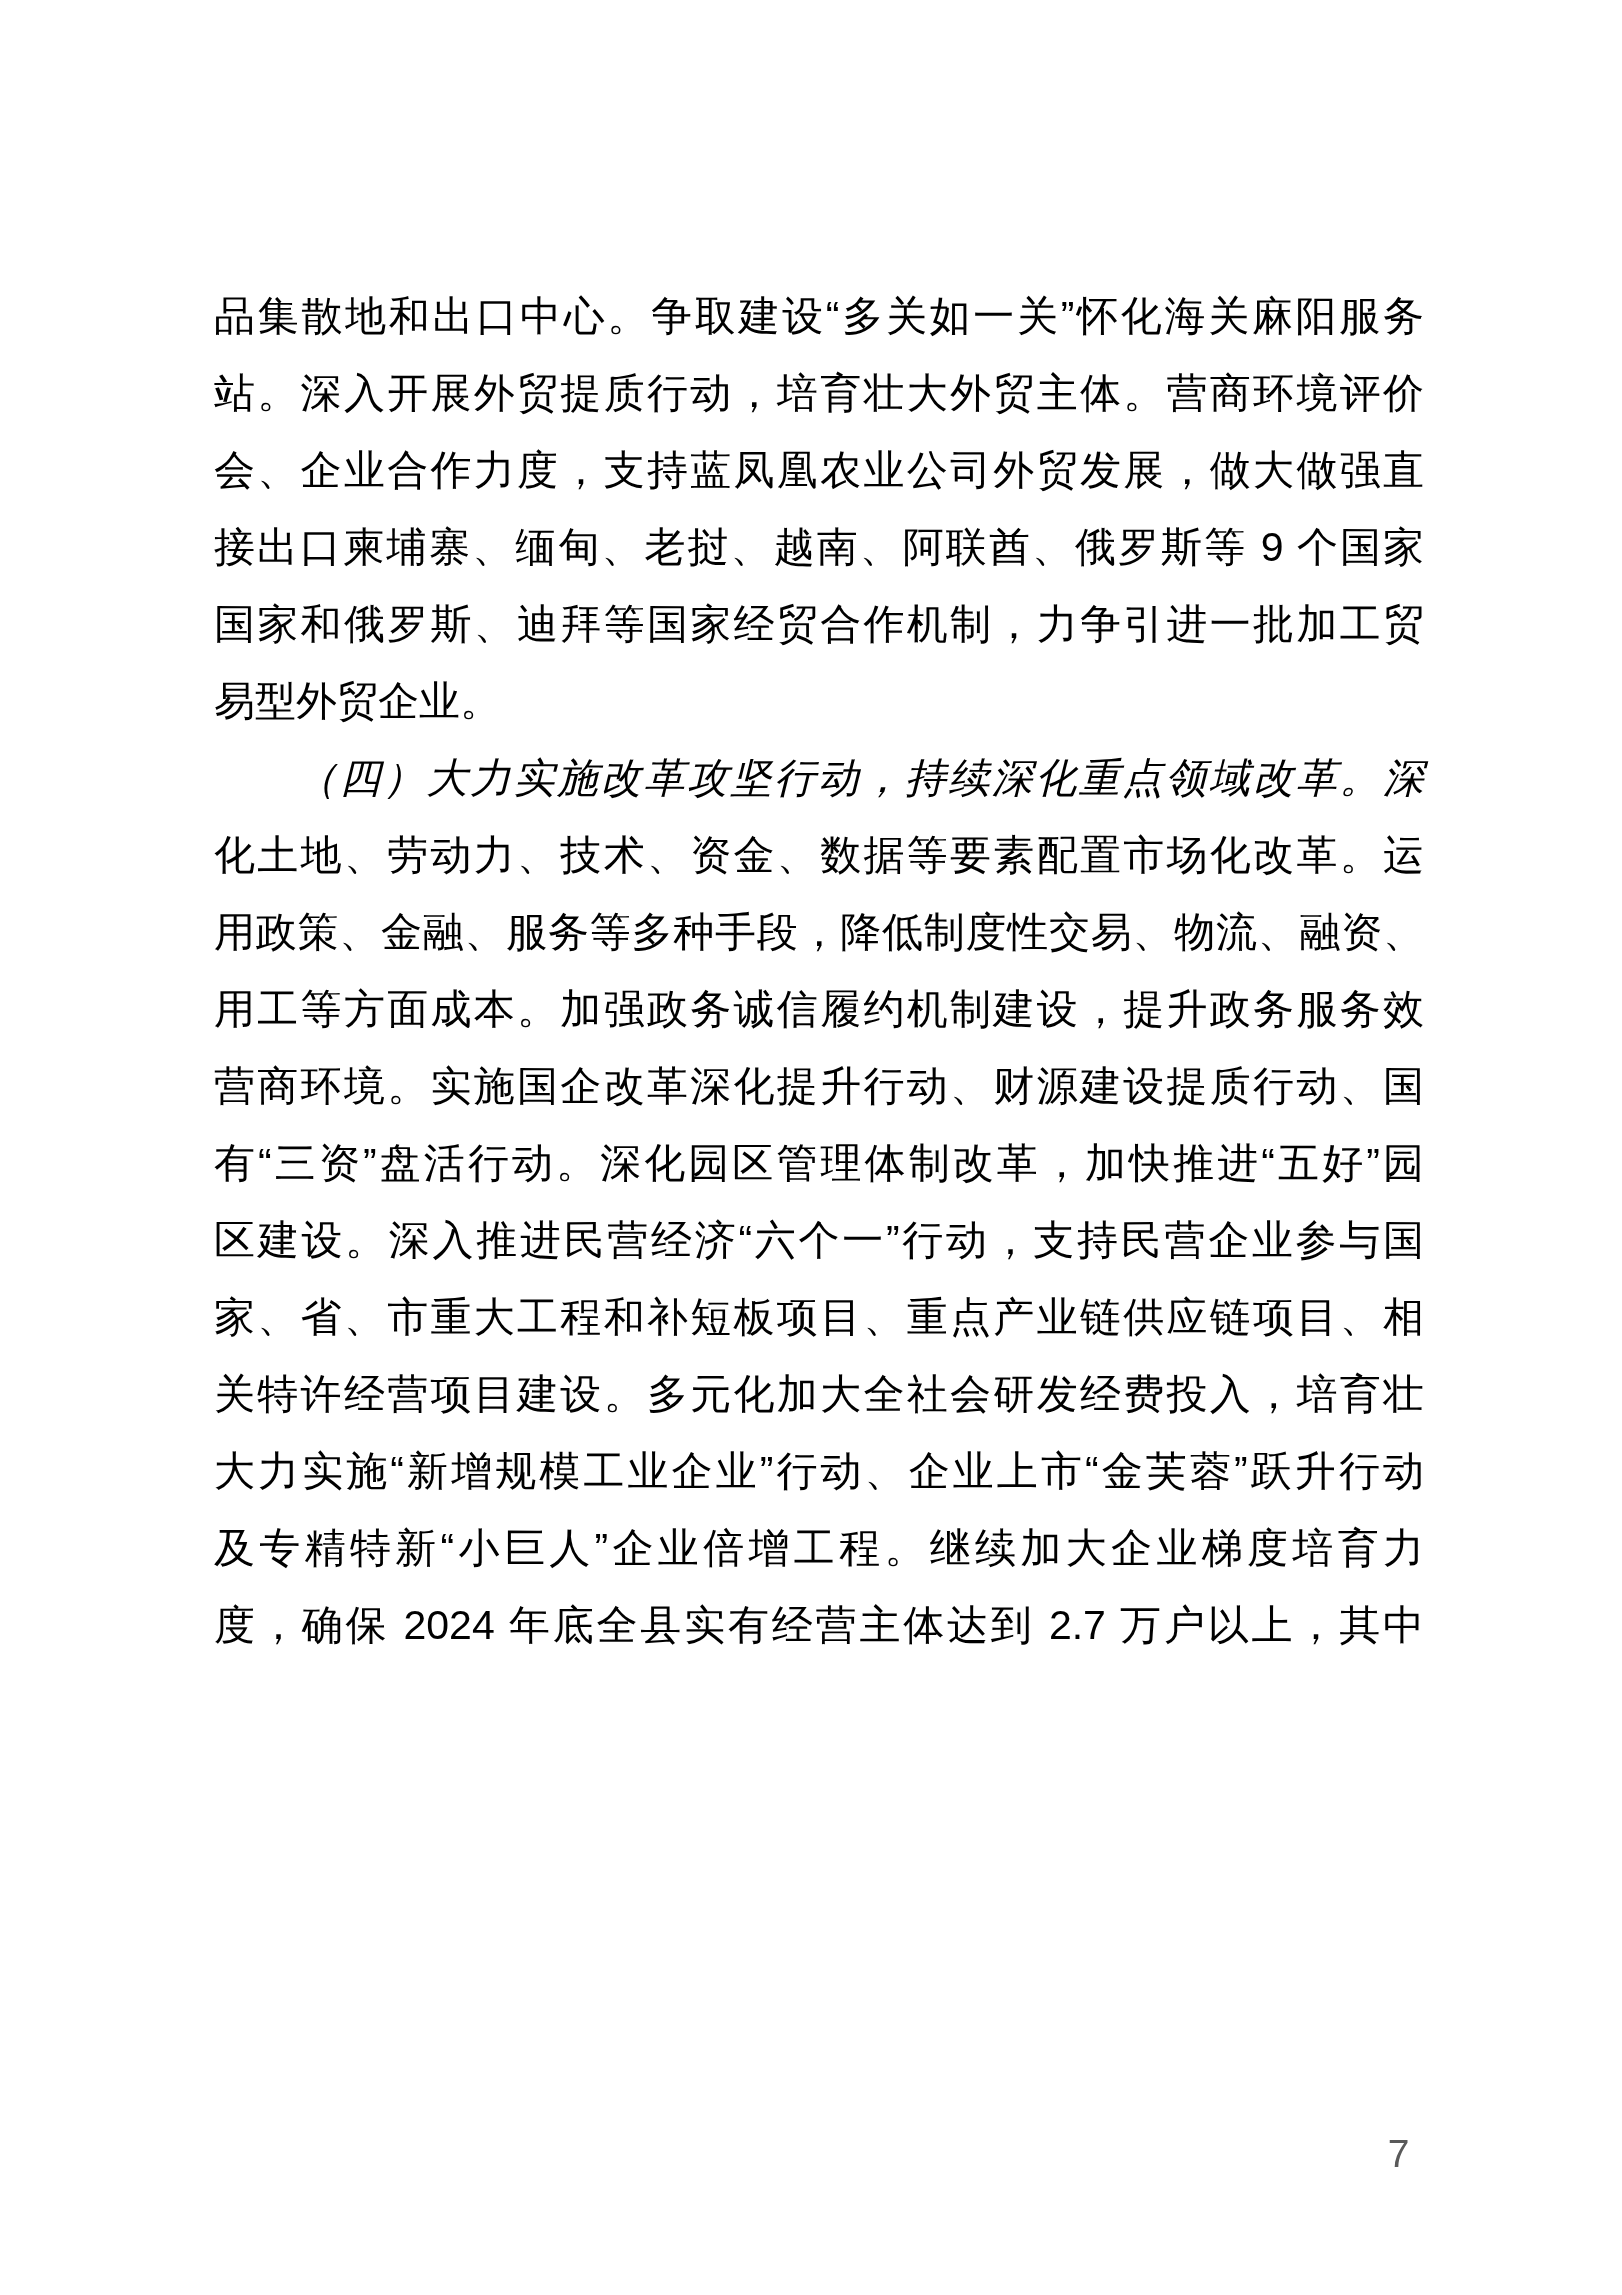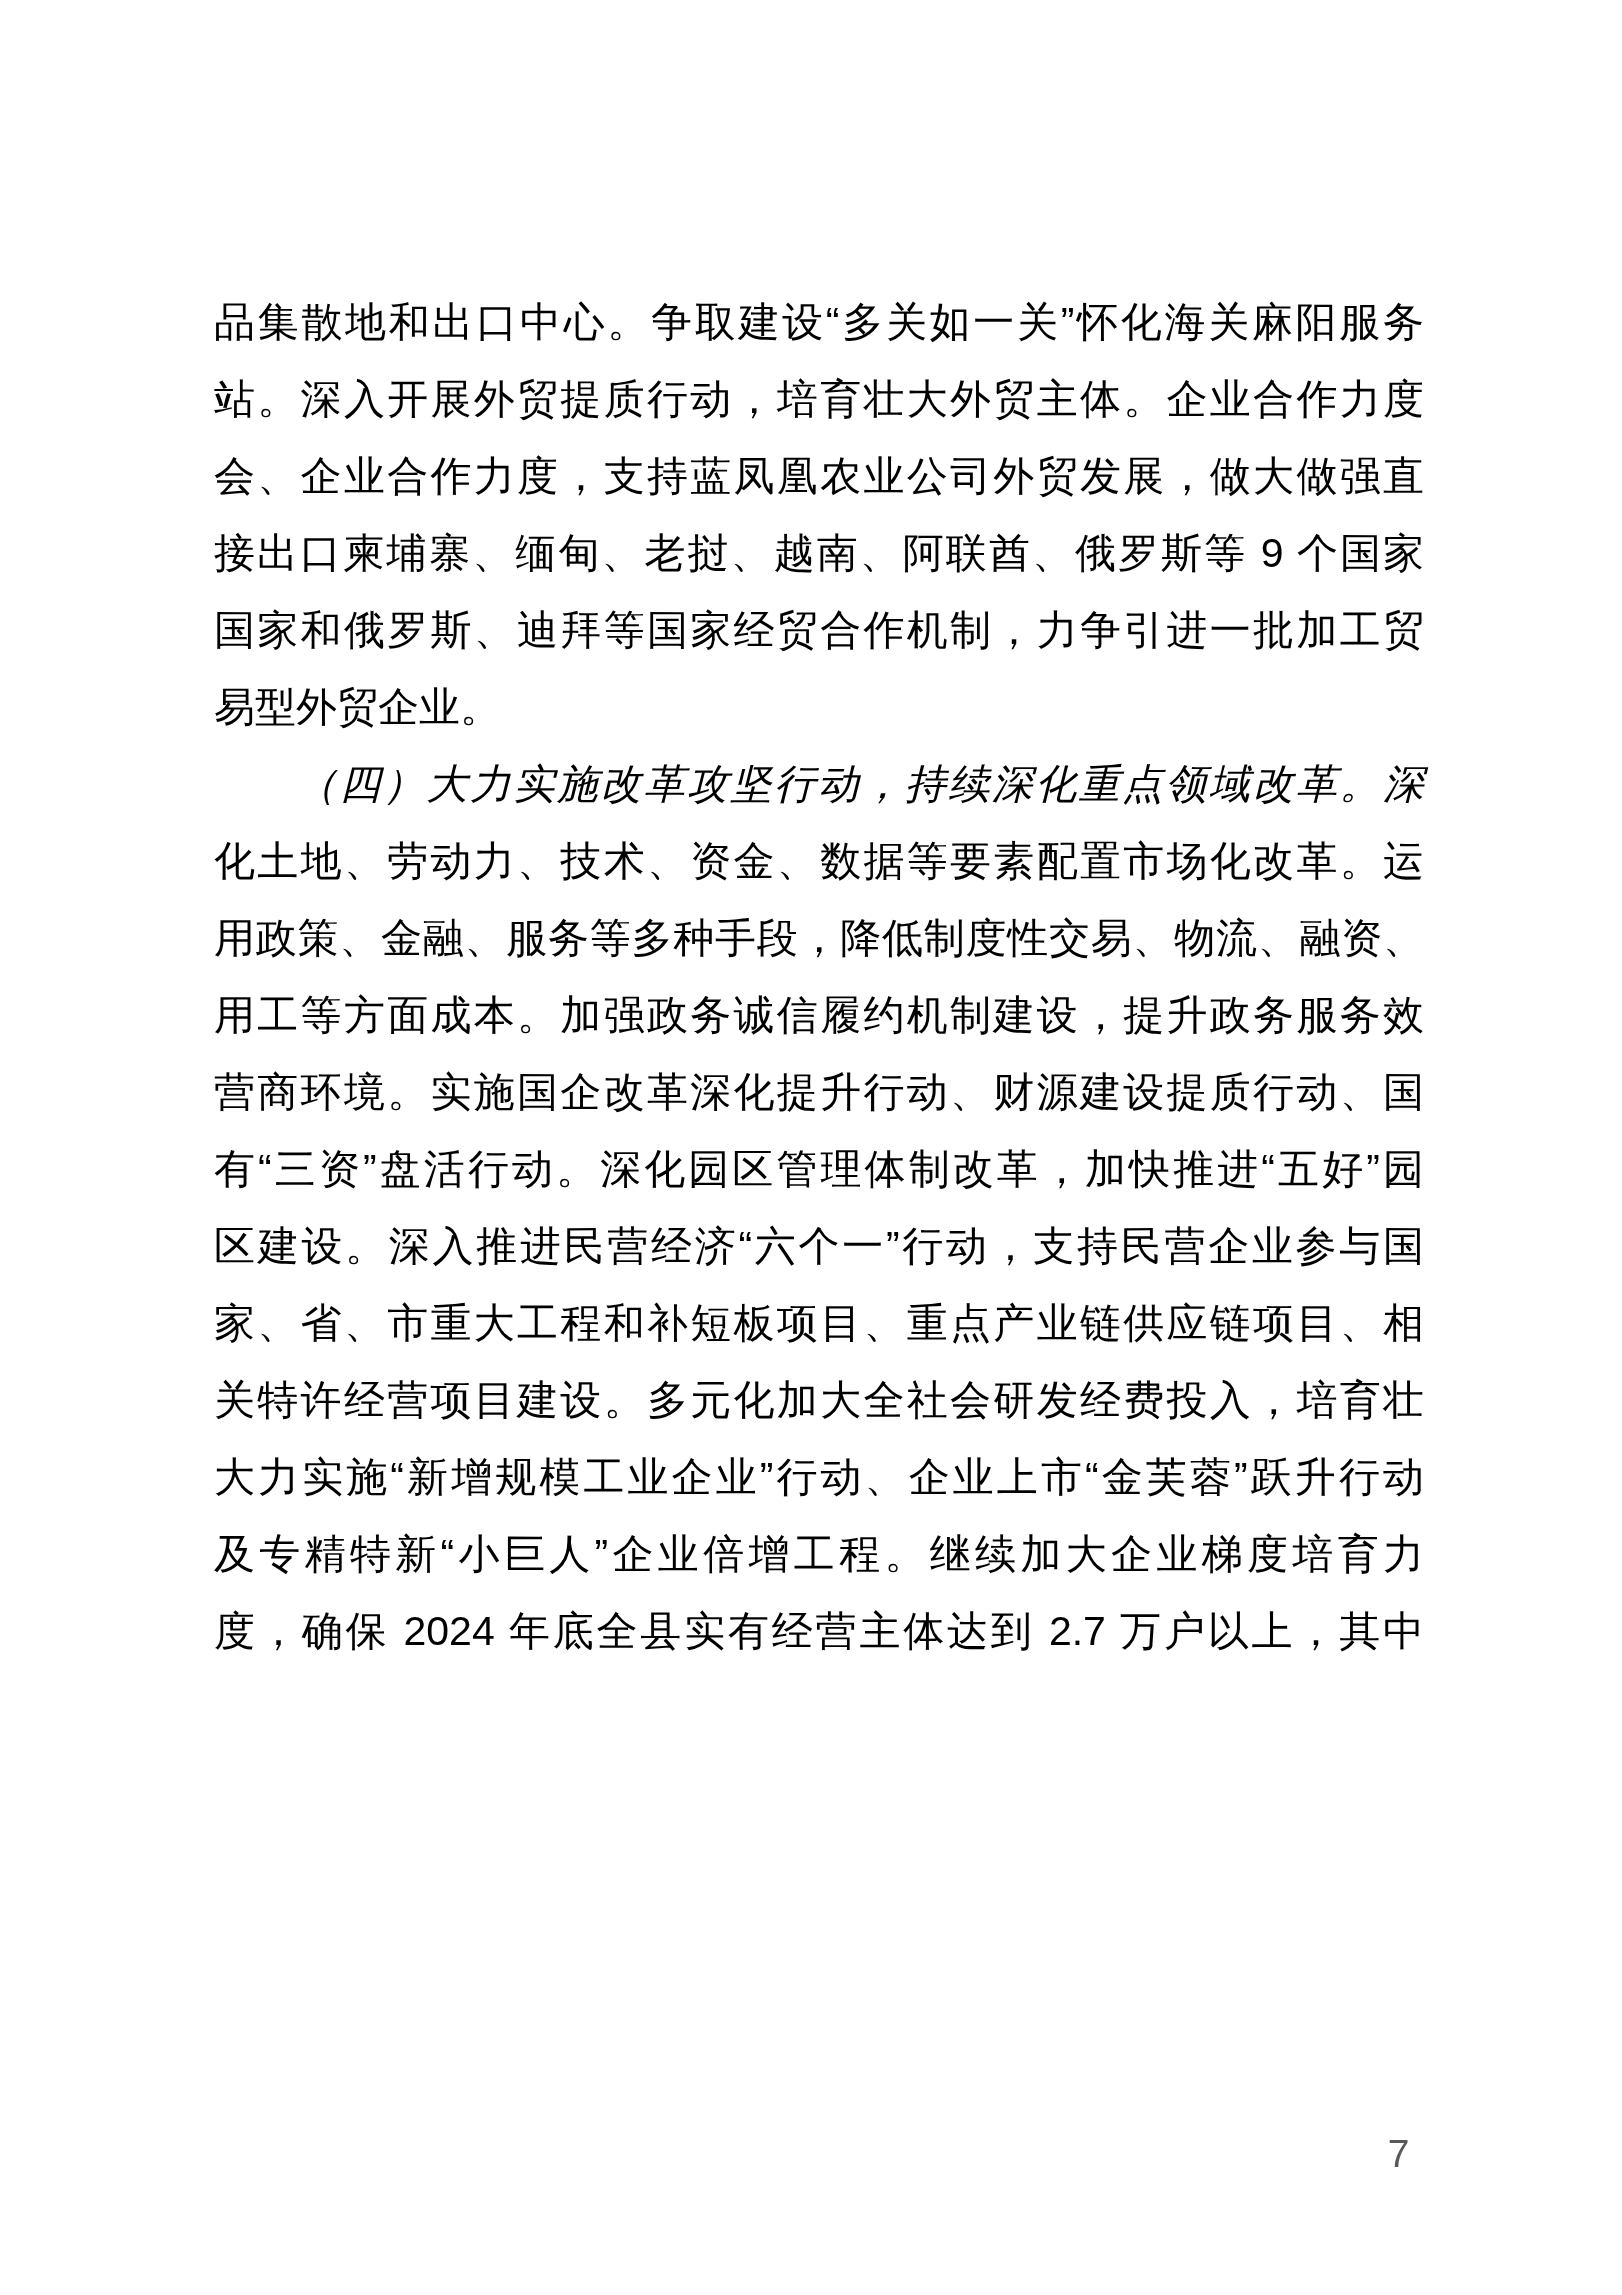--- a/index.html
+++ b/index.html
@@ -11,21 +11,21 @@
     position: relative;
     width: 1623px;
     height: 2295px;
     background: #ffffff;
     overflow: hidden;
     font-family: "Liberation Sans", sans-serif;
   }
   .text-block {
     position: absolute;
     left: 214px;
-    top: 284px;
+    top: 278px;
     width: 1210px;
     color: #000000;
   }
   .line {
     font-size: 41px;
     line-height: 77px;
     color: #000000;
     text-align: justify;
     text-align-last: justify;
     text-justify: inter-character;
@@ -50,21 +50,21 @@
     color: #595959;
   }
 </style>
 </head>
 <body>
 
 <div class="page">
   <div class="text-block">
 
     <div class="line">品集散地和出口中心。争取建设“多关如一关”怀化海关麻阳服务</div>
-    <div class="line">站。深入开展外贸提质行动，培育壮大外贸主体。企业合作力度</div>
+    <div class="line">站。深入开展外贸提质行动，培育壮大外贸主体。营商环境评价</div>
     <div class="line">会、企业合作力度，支持蓝凤凰农业公司外贸发展，做大做强直</div>
     <div class="line">接出口柬埔寨、缅甸、老挝、越南、阿联酋、俄罗斯等 9 个国家</div>
     <div class="line">国家和俄罗斯、迪拜等国家经贸合作机制，力争引进一批加工贸</div>
     <div class="line end">易型外贸企业。</div>
 
     <div class="line indent">（四）大力实施改革攻坚行动，持续深化重点领域改革。深</div>
     <div class="line">化土地、劳动力、技术、资金、数据等要素配置市场化改革。运</div>
     <div class="line">用政策、金融、服务等多种手段，降低制度性交易、物流、融资、</div>
     <div class="line">用工等方面成本。加强政务诚信履约机制建设，提升政务服务效</div>
     <div class="line">营商环境。实施国企改革深化提升行动、财源建设提质行动、国</div>

